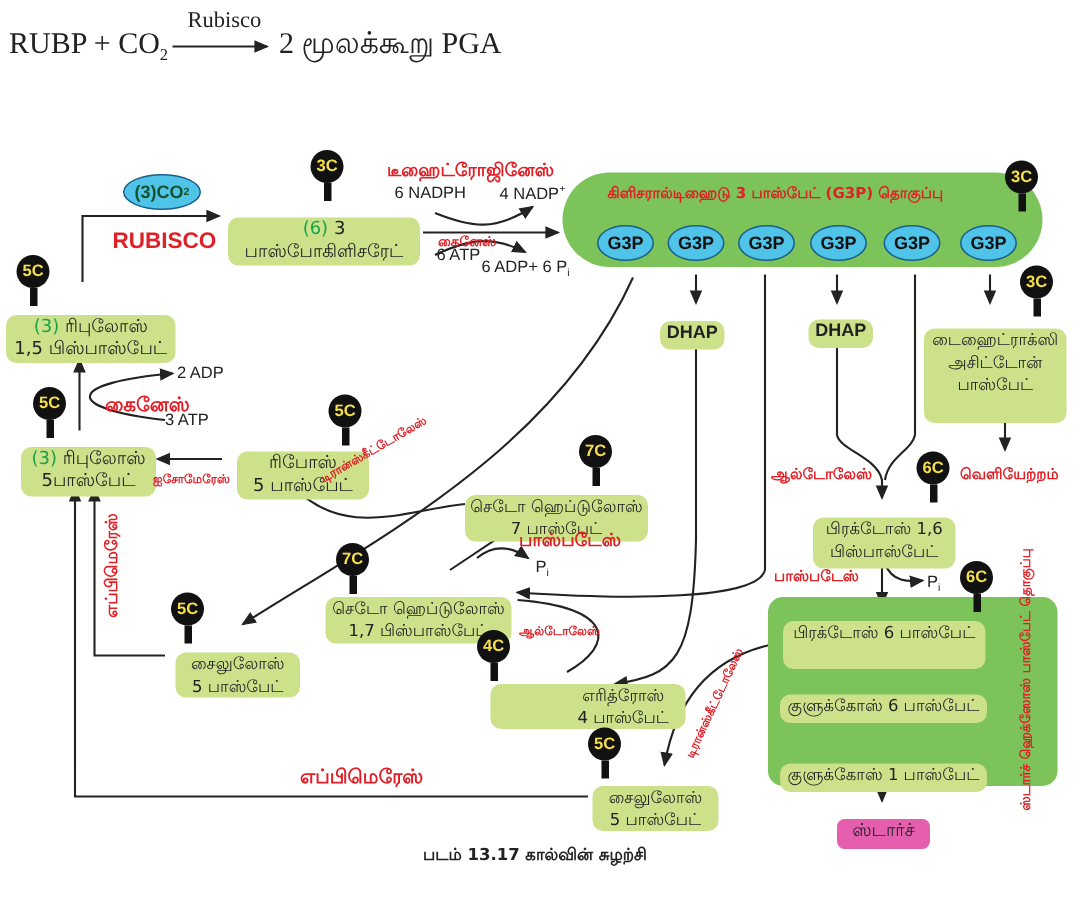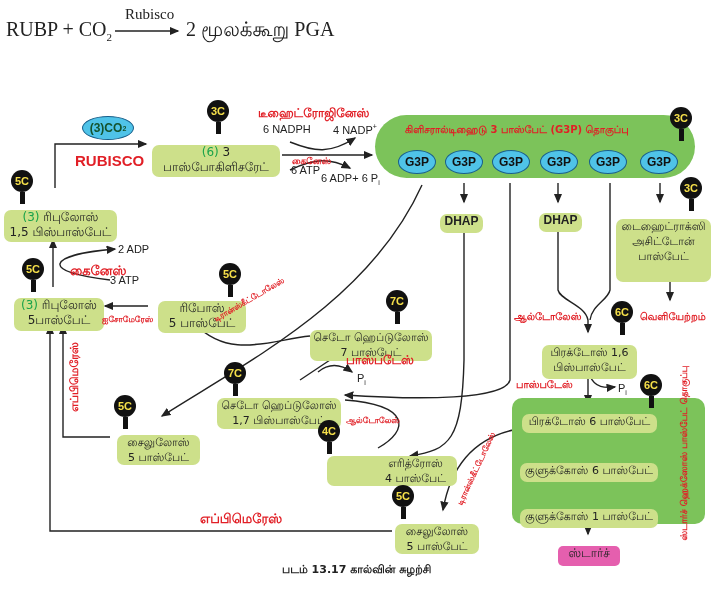--- a/index.html
+++ b/index.html
@@ -156,21 +156,21 @@
 </div>
 <div class="lbl-red" style="left:516px;top:379px;">பாஸ்படேஸ்</div>
 <div class="lbl" style="left:618px;top:382px;"><span>P</span><sub style="font-size:7px">i</sub></div>
 
 <div class="pool" style="left:512px;top:398px;width:193px;height:126px;border-radius:10px;"></div>
 <div class="badge" style="left:640px;top:374px;">
     <div class="c">6C</div>
     <div class="s"></div>
   </div>
 <div class="abs" style="left:604px;top:455px;width:160px;transform:rotate(-90deg);transform-origin:center;font-size:9px;font-weight:bold;color:#e11f26;text-align:center;white-space:nowrap;">ஸ்டார்ச் ஹெக்ஸோஸ் பாஸ்பேட் தொகுப்பு</div>
-<div class="box" style="left:522px;top:403px;width:135px;height:19px;">
+<div class="box" style="left:522px;top:403px;width:135px;height:32px;">
     <span>பிரக்டோஸ்  6  பாஸ்பேட்</span>
   </div>
 <div class="box" style="left:520px;top:452px;width:138px;height:19px;">
     <span>குளுக்கோஸ்  6  பாஸ்பேட்</span>
   </div>
 <div class="box" style="left:520px;top:498px;width:138px;height:19px;">
     <span>குளுக்கோஸ்  1  பாஸ்பேட்</span>
   </div>
 <div class="box" style="left:558px;top:535px;width:62px;height:20px;background:#e55fae;border-radius:5px;font-size:12px;">
     <span>ஸ்டார்ச்</span>

